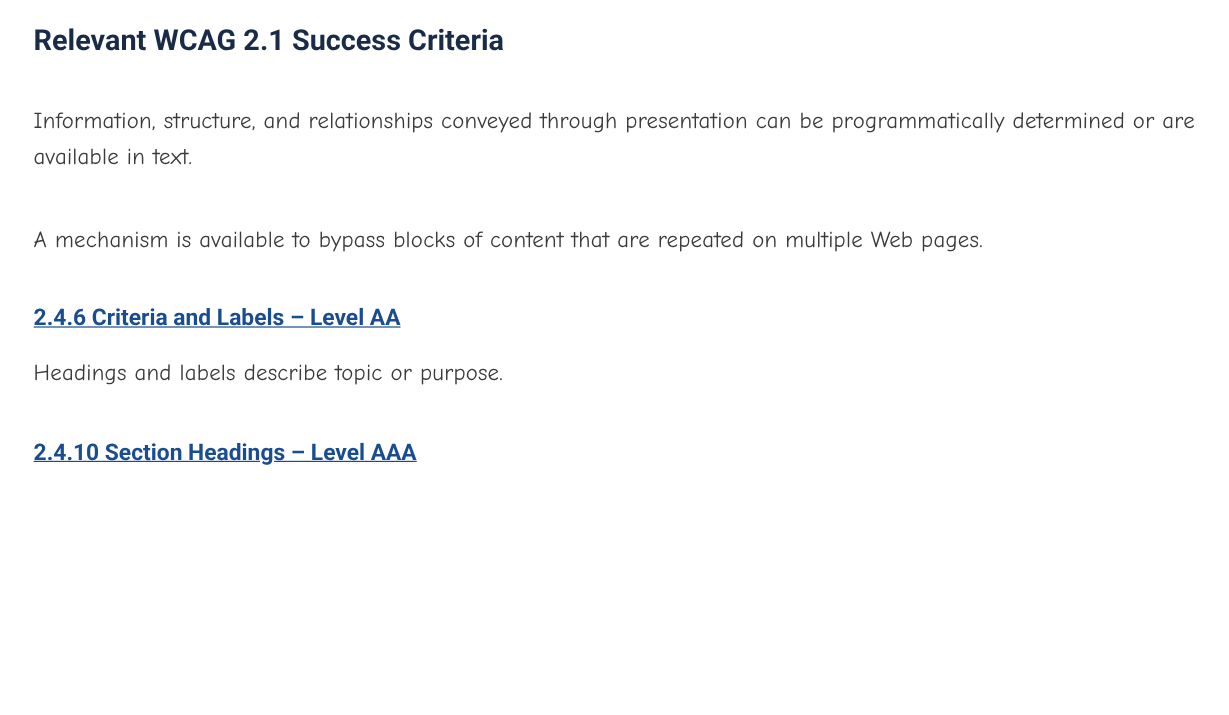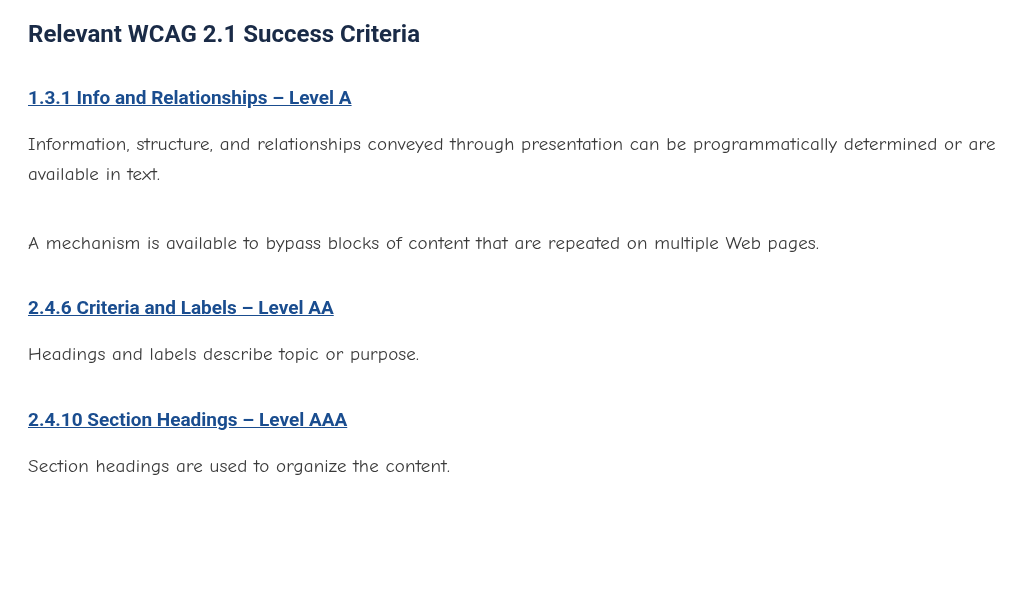--- a/index.html
+++ b/index.html
@@ -39,29 +39,27 @@
       font-family: "Comic Sans MS", "Comic Neue", cursive, sans-serif;
       letter-spacing: 0.2px;
     }
   </style>
 </head>
 <body>
 
 <h1>Relevant WCAG 2.1 Success Criteria</h1>
 
 <div class="criterion">
-  <a class="criterion-title">1.3.1 Info and Relationships – Level A</a>
   <p class="criterion-desc">Information, structure, and relationships conveyed through presentation can be programmatically determined or are available in text.</p>
 </div>
 
 <div class="criterion">
   <p class="criterion-desc">A mechanism is available to bypass blocks of content that are repeated on multiple Web pages.</p>
 </div>
 
 <div class="criterion">
   <a class="criterion-title">2.4.6 Criteria and Labels – Level AA</a>
   <p class="criterion-desc">Headings and labels describe topic or purpose.</p>
 </div>
 
 <div class="criterion">
   <a class="criterion-title">2.4.10 Section Headings – Level AAA</a>
-  <p class="criterion-desc">Section headings are used to organize the content.</p>
 </div>
 
 </body></html>

